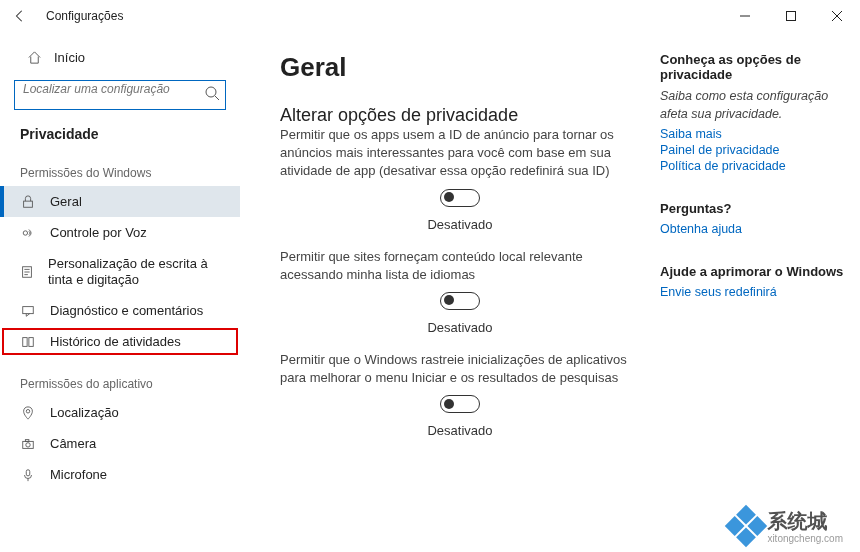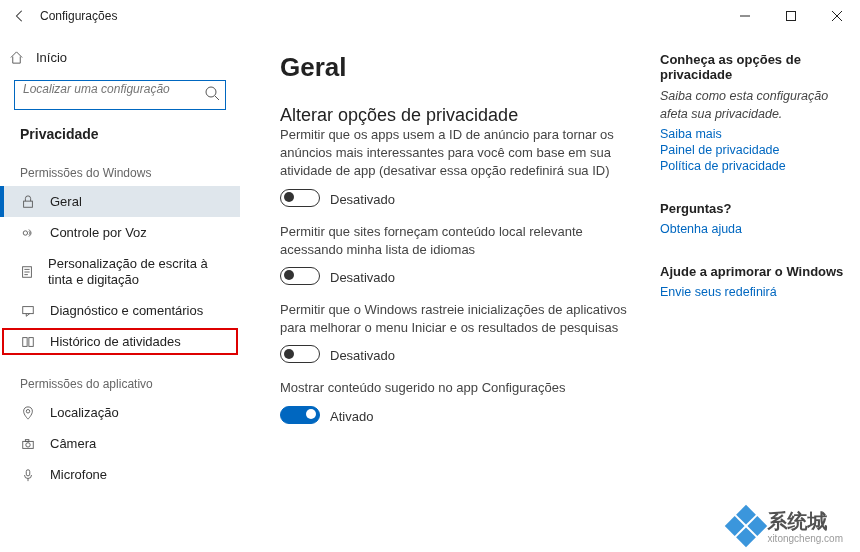--- a/index.html
+++ b/index.html
@@ -1,42 +1,42 @@
 <!DOCTYPE html>
 <html><head>
 <meta charset="utf-8">
 <style>
   * { box-sizing: border-box; margin: 0; padding: 0; font-family: "Segoe UI", sans-serif; }
   body { width: 860px; height: 552px; background: #fff; overflow: hidden; position: relative; }
-  .titlebar { display: flex; align-items: center; height: 32px; padding-left: 8px; }
+  .titlebar { display: flex; align-items: center; height: 32px; padding-left: 8px; gap: 6px; }
   .titlebar .back { width: 24px; height: 24px; display:flex; align-items:center; justify-content:center; color:#333; font-size:14px; margin-right:8px; cursor:pointer;}
   .titlebar .title { font-size: 12px; color:#222; }
   .win-controls { position:absolute; top:0; right:0; display:flex; }
   .win-btn { width:46px; height:32px; display:flex; align-items:center; justify-content:center; color:#222; font-size:10px; cursor:pointer;}
   .win-btn svg { stroke:#222; }
   .layout { display:flex; height: calc(100% - 32px); }
   .sidebar { width: 240px; padding: 12px 0 0 0; display:flex; flex-direction:column; }
-  .home-row { display:flex; align-items:center; padding:6px 8px; color:#222; font-size:13px; gap:12px; cursor:pointer; }
+  .home-row { display:flex; align-items:center; padding:6px 26px; color:#222; font-size:13px; gap:12px; cursor:pointer; }
   .home-row .icon { width:16px; display:flex; justify-content:center; color:#555; }
   .search-wrap { margin:8px 14px 10px 14px; position:relative; }
   .search { width:100%; height:30px; border:1px solid #0067c0; padding:4px 28px 16px 8px; font-size:12px; font-style:italic; color:#777; outline:none; }
   .search-icon { position:absolute; right:6px; top:6px; width:16px; height:16px; color:#555; }
   .side-heading { padding:6px 20px 14px 20px; font-size:14px; font-weight:600; color:#222; }
   .side-sub { padding:10px 20px 6px 20px; font-size:12px; color:#666; }
   .nav-item { display:flex; align-items:center; gap:14px; padding:8px 20px; font-size:13px; color:#222; cursor:pointer; position:relative; }
   .nav-item .icon { width:16px; display:flex; justify-content:center; color:#555; }
   .nav-item.selected { background:#dfe6ec; }
   .nav-item.selected::before { content:""; position:absolute; left:0; top:0; bottom:0; width:4px; background:#0067c0; }
   .nav-item.highlight { outline:2px solid #d00; outline-offset:-4px; }
   .content { flex:1; display:flex; padding:20px 8px 0 40px; gap:20px; overflow:hidden; }
   .main { flex:0 0 360px; }
   .h1 { font-size:26px; font-weight:600; color:#222; margin-bottom:22px; }
   .h2 { font-size:18px; font-weight:400; color:#222; }
   .desc { font-size:13px; color:#444; line-height:1.4; margin-bottom:8px; }
-  .toggle-row { display:flex; align-items:flex-end; gap:10px; margin-bottom:16px; }
+  .toggle-row { display:flex; align-items:center; gap:10px; margin-bottom:16px;flex-direction:column; }
   .toggle { width:40px; height:18px; border-radius:9px; border:1.5px solid #333; background:#fff; position:relative; cursor:pointer; }
   .toggle .knob { width:10px; height:10px; border-radius:50%; background:#333; position:absolute; top:2.3px; left:3px; }
   .toggle.on { background:#0067c0; border-color:#0067c0; }
   .toggle.on .knob { background:#fff; left:25px; }
   .toggle-label { font-size:13px; color:#333; }
   .right-col { flex:0 0 190px; font-size:13px; }
   .right-heading { font-size:13px; font-weight:600; color:#222; margin-bottom:6px; }
   .right-p { font-size:12.5px; color:#444; line-height:1.4; margin-bottom:4px;font-style:italic; }
   .link { color:#0067c0; font-size:12.5px; display:block; margin-bottom:2px; cursor:pointer; }
   .right-section { margin-bottom:28px; }
@@ -204,29 +204,20 @@
       <div>
         <div class="desc">Permitir que o Windows rastreie inicializações de aplicativos para melhorar o menu Iniciar e os resultados de pesquisas</div>
         <div class="toggle-row">
           <div class="toggle">
               <div class="knob"></div>
             </div>
           <span class="toggle-label">Desativado</span>
         </div>
       </div>
 
-      <div>
-        <div class="desc">Mostrar conteúdo sugerido no app Configurações</div>
-        <div class="toggle-row">
-          <div class="toggle on">
-              <div class="knob"></div>
-            </div>
-          <span class="toggle-label">Ativado</span>
-        </div>
-      </div>
     </div>
 
     <div class="right-col">
       <div class="right-section">
         <div class="right-heading">Conheça as opções de privacidade</div>
         <div class="right-p">Saiba como esta configuração afeta sua privacidade.</div>
         <a class="link">Saiba mais</a>
         <a class="link">Painel de privacidade</a>
         <a class="link">Política de privacidade</a>
       </div>

